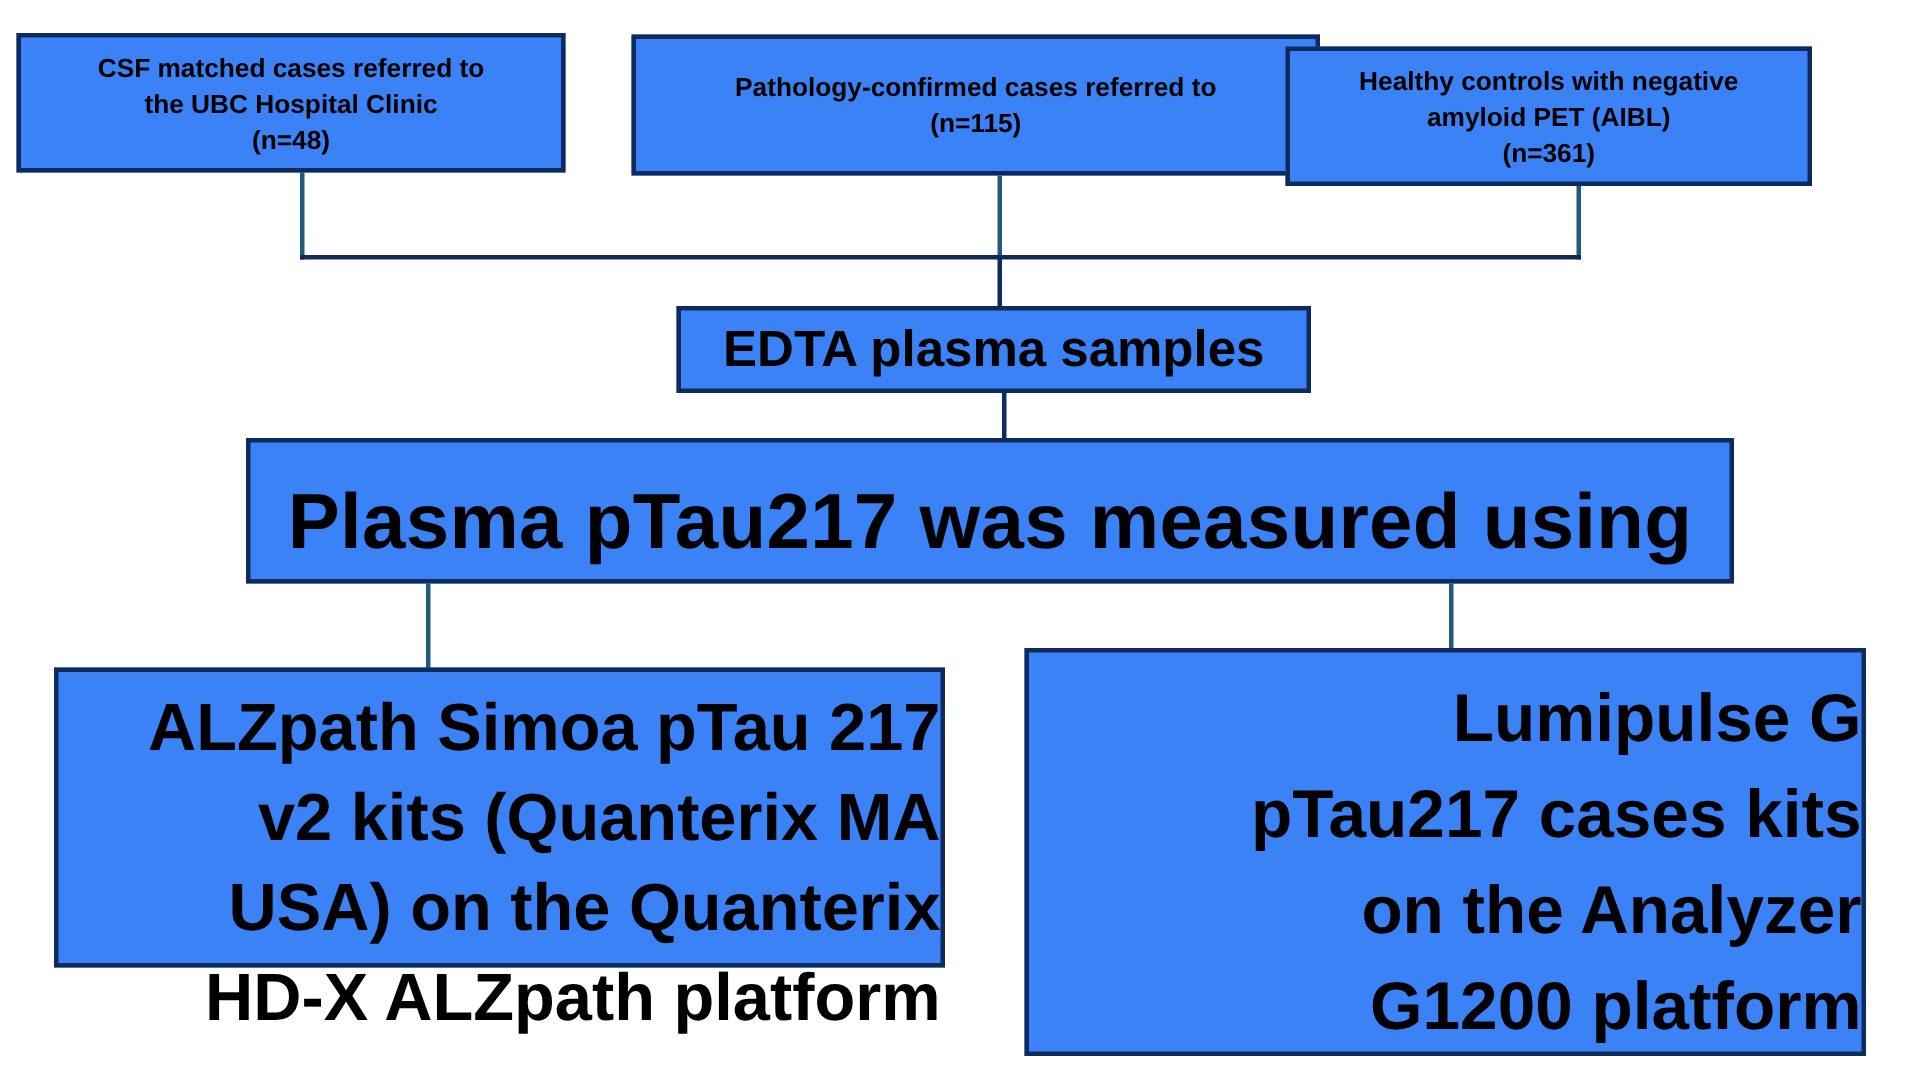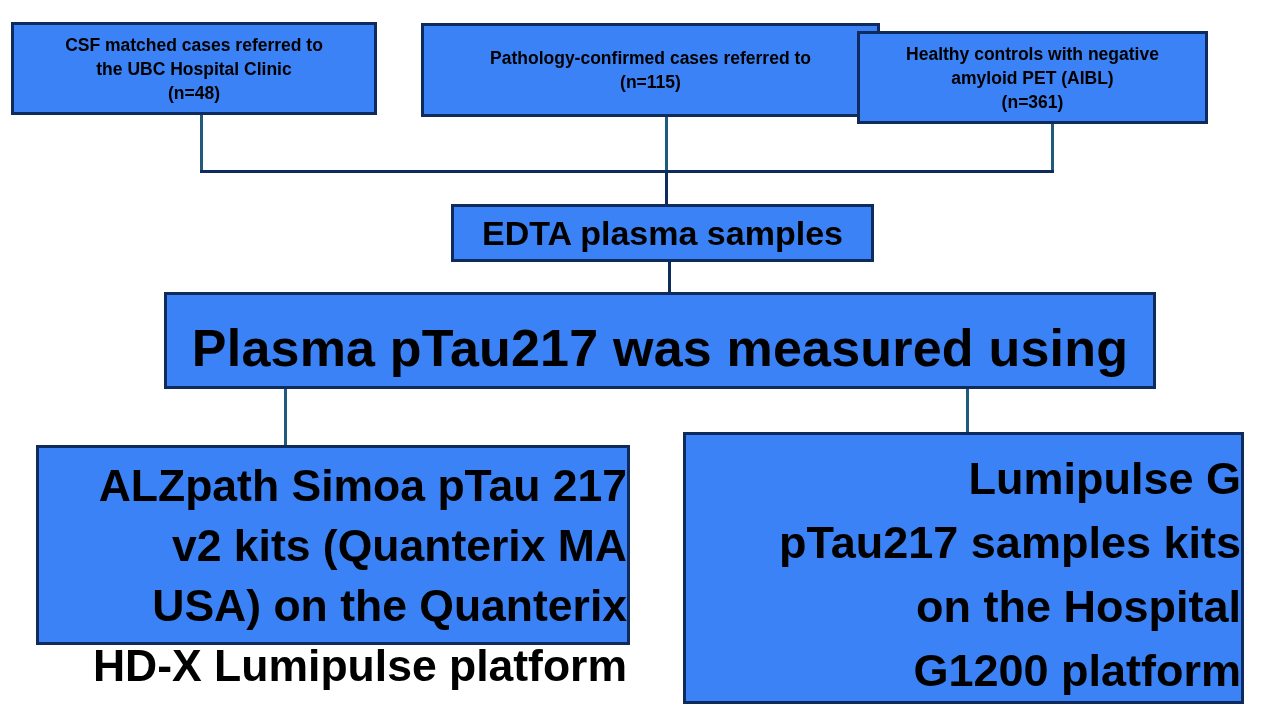--- a/index.html
+++ b/index.html
@@ -56,21 +56,21 @@
 </div>
 
 <div id="measure" class="box center">
   <span>Plasma pTau217 was measured using</span>
 </div>
 
 <div id="left" class="box">
   <div>ALZpath Simoa pTau 217</div>
   <div>v2 kits (Quanterix MA</div>
   <div>USA) on the Quanterix</div>
-  <div>HD-X Lumipulse platform</div>
+  <div>HD-X ALZpath platform</div>
 </div>
 
 <div id="right" class="box">
   <div>Lumipulse G</div>
-  <div>pTau217 samples kits</div>
-  <div>on the Hospital</div>
+  <div>pTau217 cases kits</div>
+  <div>on the Analyzer</div>
   <div>G1200 platform</div>
 </div>
 
 </body></html>

